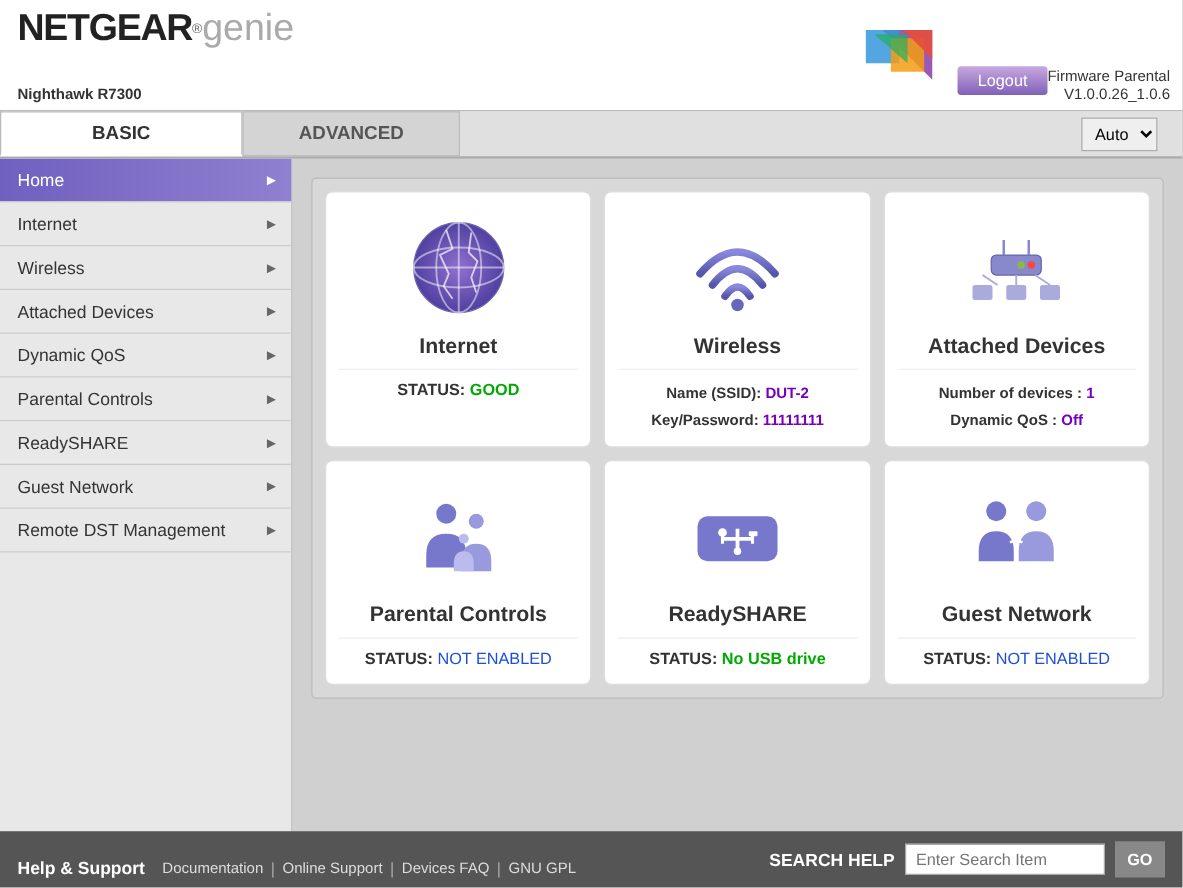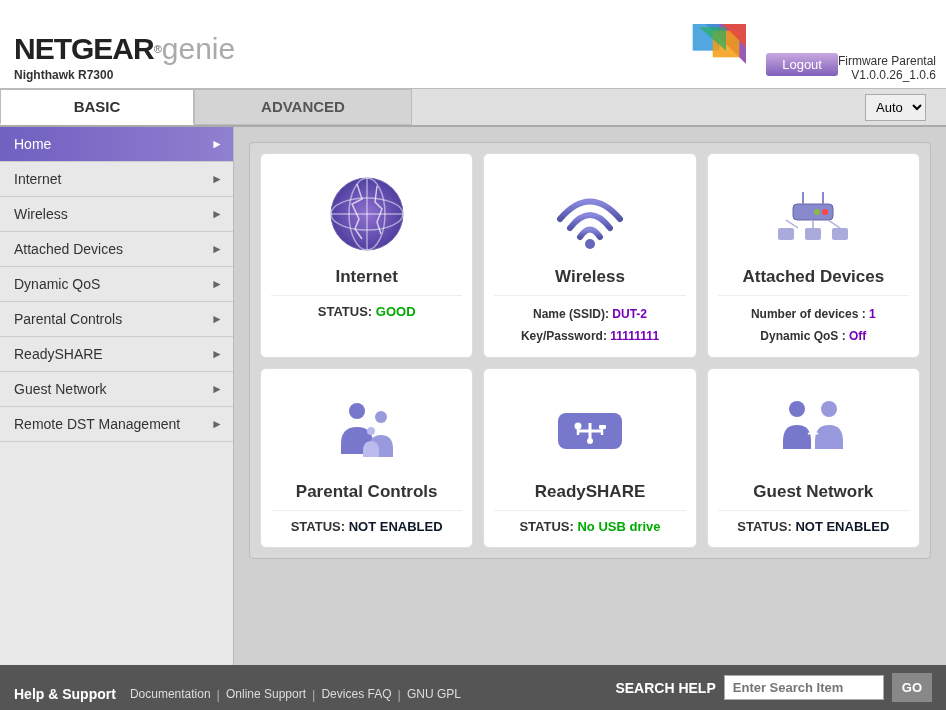--- a/index.html
+++ b/index.html
@@ -18,42 +18,42 @@
     
     #content { flex: 1; padding: 15px; }
 
     
     #grid { display: grid; grid-template-columns: repeat(3, 1fr); grid-template-rows: repeat(2, auto); gap: 10px; background: #d8d8d8; padding: 10px; border: 1px solid #bbb; border-radius: 4px; }
     .grid-card { background: white; border: 1px solid #ddd; border-radius: 6px; display: flex; flex-direction: column; align-items: center; padding: 15px 10px 10px 10px; min-height: 180px; }
     .card-icon { width: 90px; height: 90px; display: flex; align-items: center; justify-content: center; margin-bottom: 8px; }
     .card-title { font-size: 17px; font-weight: bold; color: #333; margin-bottom: 8px; text-align: center; }
     .card-status { font-size: 13px; color: #555; text-align: center; width: 100%; border-top: 1px solid #eee; padding-top: 8px; }
     .status-good { color: #00aa00; font-weight: bold; }
-    .status-not-enabled { color: #0f172a; font-weight: bold; }
+    .status-not-enabled { color: #1d4ed8; font-weight: normal; }
     .status-no-usb { color: #00aa00; font-weight: bold; }
     .status-label { color: #333; font-weight: bold; }
     .card-info { font-size: 12px; color: #333; text-align: center; line-height: 1.8; width: 100%; border-top: 1px solid #eee; padding-top: 8px; }
     .info-val { color: #7700bb; font-weight: bold; }
 
     
     #footer { background: #555; color: white; padding: 8px 14px; display: flex; align-items: flex-end; justify-content: space-between; font-size: 13px; }
     #footer-left { display: flex; align-items: center; gap: 6px; }
     #footer-right { display: flex; align-items: center; gap: 8px; }
     #search-label { font-weight: bold; font-size: 14px; }
-    #search-input { padding: 4px 8px; font-size: 13px; width: 160px; border: 1px solid #aaa; color: #999; font-weight: bold; }
+    #search-input { padding: 4px 8px; font-size: 13px; width: 160px; border: 1px solid #aaa; color: #999; }
     #search-btn { background: #888; color: white; border: none; padding: 5px 10px; font-size: 13px; cursor: pointer; font-weight: bold; }
     .footer-link { color: #ddd; text-decoration: none; font-size: 12px; }
     .footer-sep { color: #aaa; }
     #help-support-label { font-weight: bold; font-size: 14px; color: white; }
 
     
     svg { width: 80px; height: 80px; }
 
     .header-wrapper { display: flex; background: white; border-bottom: 1px solid #bbb; }
-    .header-left { display: flex; flex-direction: column; justify-content: flex-end; padding: 6px 14px; flex: 1; }
+    .header-left { display: flex; flex-direction: column; justify-content: space-between; padding: 6px 14px; flex: 1; }
     .header-right-panel { display: flex; flex-direction: row; align-items: flex-end; padding: 6px 10px; }
     .logo-row { display: flex; align-items: center; }
   </style>
 </head>
 <body>
 
 <div class="header-wrapper">
   <div class="header-left">
     <div class="logo-row">
       <span style="font-size:30px;font-weight:900;color:#222;letter-spacing:-1px;">NETGEAR</span>
@@ -77,21 +77,21 @@
     <button style="background:linear-gradient(to bottom,#c8a8e0,#8060b8);color:white;border:none;padding:4px 16px;font-size:13px;cursor:pointer;border-radius:3px;margin-bottom:6px;">Logout</button>
     <div style="font-size:12px;color:#333;text-align:right;">
       <div>Firmware Parental</div>
       <div>V1.0.0.26_1.0.6</div>
     </div>
   </div>
 </div>
 
 <div style="display:flex;background:#e0e0e0;border-bottom:2px solid #aaa;align-items:stretch;">
   <div style="width:194px;text-align:center;padding:8px 0;font-size:15px;font-weight:bold;background:white;border:1px solid #bbb;border-bottom:2px solid white;cursor:pointer;color:#333;">BASIC</div>
-  <div style="width:218px;text-align:center;padding:8px 0;font-size:15px;font-weight:bold;background:#d4d4d4;border:1px solid #bbb;cursor:pointer;color:#555;">ADVANCED</div>
+  <div style="width:174px;text-align:center;padding:8px 0;font-size:15px;font-weight:bold;background:#d4d4d4;border:1px solid #bbb;cursor:pointer;color:#555;">ADVANCED</div>
   <div style="flex:1;"></div>
   <div style="display:flex;align-items:center;padding-right:20px;">
     <select style="padding:4px 6px;font-size:13px;border:1px solid #aaa;">
       <option>Auto</option>
     </select>
   </div>
 </div>
 
 <div id="main">
 

